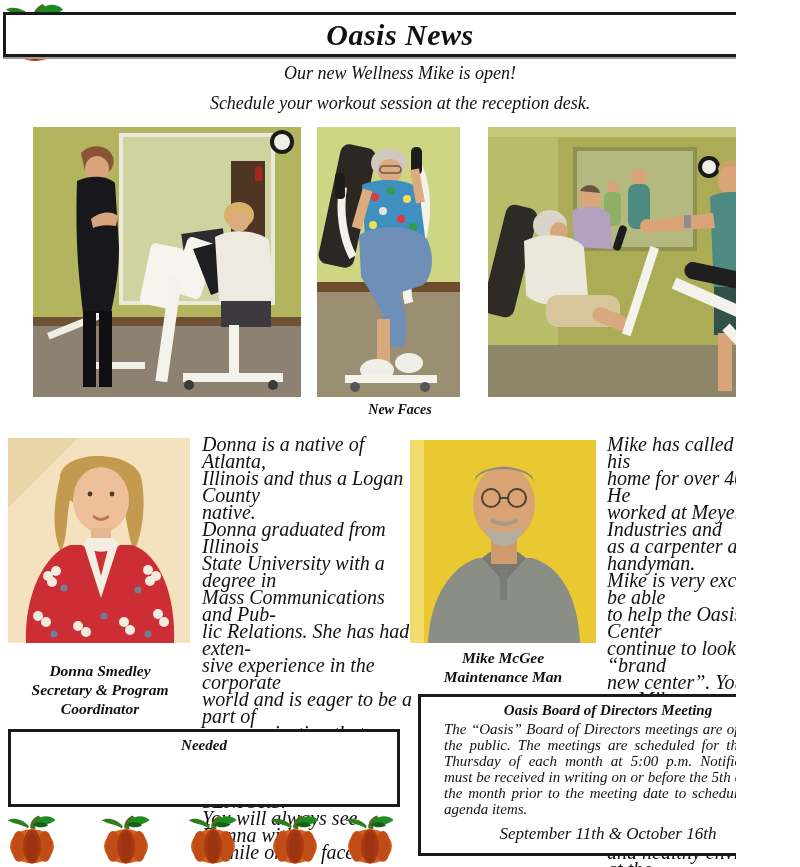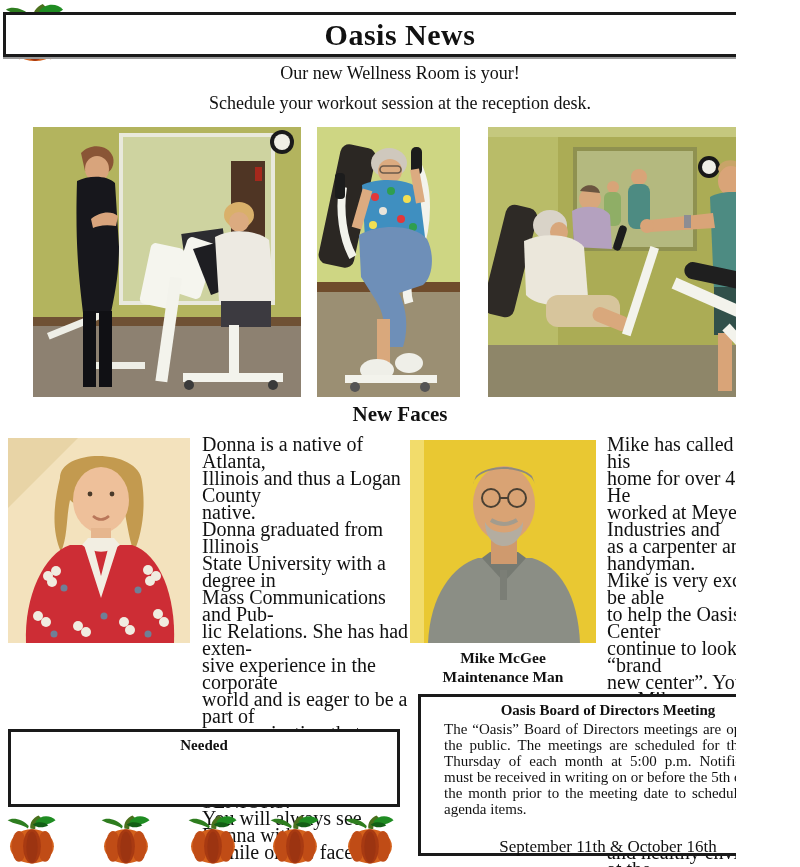--- a/index.html
+++ b/index.html
@@ -1,31 +1,31 @@
 <!DOCTYPE html>
 <html><head>
 <meta charset="utf-8">
 <style>
   html,body{margin:0;padding:0;background:#ffffff;}
   .page{position:relative;width:736px;height:867px;background:#ffffff;
-        font-family:"Liberation Serif",serif;color:#111;overflow:hidden;}
+        font-family:"Liberation Serif",serif;color:#111;overflow:hidden;font-style:italic;}
   .abs{position:absolute;}
   .banner{left:3px;top:12px;width:794px;height:45px;border:3px solid #1a1a1a;
           box-sizing:border-box;display:flex;align-items:center;justify-content:center;
           background:#fff;box-shadow:0 2px 0 #9a9a9a;}
   .banner-title{font-size:30px;font-weight:bold;letter-spacing:.5px;}
   .intro{left:0;width:800px;text-align:center;font-size:18px;}
-  .section-heading{left:0;width:800px;text-align:center;font-size:21px;font-weight:bold;}
+  .section-heading{left:0;width:800px;text-align:center;font-size:14px;font-weight:bold;}
   .bio{font-size:20px;line-height:17px;white-space:pre-wrap;}
   .caption{text-align:center;font-weight:bold;font-size:15.5px;line-height:19px;white-space:pre-line;}
   .box{box-sizing:border-box;border:3px solid #1a1a1a;background:#fff;}
   .box-title{text-align:center;font-weight:bold;font-size:15px;margin-top:5px;}
   .needed-body{font-size:15px;line-height:20px;padding:2px 10px 0;white-space:pre-wrap;}
   .board-body{font-size:15px;line-height:15.9px;padding:3px 23px 0;text-align:justify;}
-  .board-dates{text-align:center;font-size:17px;margin-top:20px;}
+  .board-dates{text-align:center;font-size:17px;margin-top:7px;}
   svg.photo{display:block;}
   .hiddendefs{position:absolute;width:0;height:0;overflow:hidden;}
 </style>
 </head>
 <body>
 
 <div class="page">
 
   <svg class="hiddendefs" aria-hidden="true">
     <defs>
@@ -47,21 +47,21 @@
       <use href="#pumpkin"></use>
     </svg>
   <svg class="abs" style="left:734px;top:1px" width="62" height="62">
       <use href="#pumpkin"></use>
     </svg>
 
   <div class="abs banner">
     <span class="banner-title">Oasis News</span>
   </div>
 
-  <div class="abs intro" style="top:63px">Our new Wellness Room is your!</div>
+  <div class="abs intro" style="top:63px">Our new Wellness Mike is open!</div>
   <div class="abs intro" style="top:93px">Schedule your workout session at the reception desk.</div>
 
   <svg class="abs photo" style="left:33px;top:127px" width="268" height="270" viewBox="0 0 268 270">
     <rect width="268" height="270" fill="#b3b45e"></rect>
     <rect x="86" y="6" width="156" height="172" fill="#e9e9dc"></rect>
     <rect x="90" y="10" width="148" height="164" fill="#ced3a0"></rect>
     <rect x="198" y="34" width="34" height="128" fill="#4f3524"></rect>
     <rect x="222" y="40" width="7" height="14" fill="#a5281c"></rect>
     <circle cx="249" cy="15" r="12" fill="#1a1a1a"></circle>
       <circle cx="249" cy="15" r="8" fill="#f0efe6"></circle>
@@ -207,20 +207,23 @@
 Mass Communications and Pub-
 lic Relations. She has had exten-
 sive experience in the corporate
 world and is eager to be a part of
 an organization that allows her
 to help her favorite population:
 SENIORS.
 You will always see Donna with
 a smile on her face.</div>
 
+  <div class="abs caption" style="left:0px;top:661px;width:200px">Donna Smedley
+Secretary &amp; Program
+Coordinator</div>
 
   <svg class="abs photo" style="left:410px;top:440px" width="186" height="203" viewBox="0 0 186 203">
     <rect width="186" height="203" fill="#e9c832"></rect>
     <rect width="14" height="203" fill="#f2dc6b"></rect>
     <path d="M18 203 C20 156 42 126 68 118 L122 118 C150 126 168 156 170 203 Z" fill="#8b8e85"></path>
     <path d="M72 118 L94 142 L116 118 L108 112 L80 112 Z" fill="#767a72"></path>
     <rect x="90" y="130" width="7" height="30" fill="#7b7e76"></rect>
     <rect x="81" y="98" width="26" height="26" fill="#cf9a6e"></rect>
     <ellipse cx="94" cy="64" rx="31" ry="38" fill="#d9a374"></ellipse>
     <path d="M63 44 C68 24 120 24 125 44 L122 36 C110 24 78 24 66 36 Z" fill="#8f8a80"></path>

